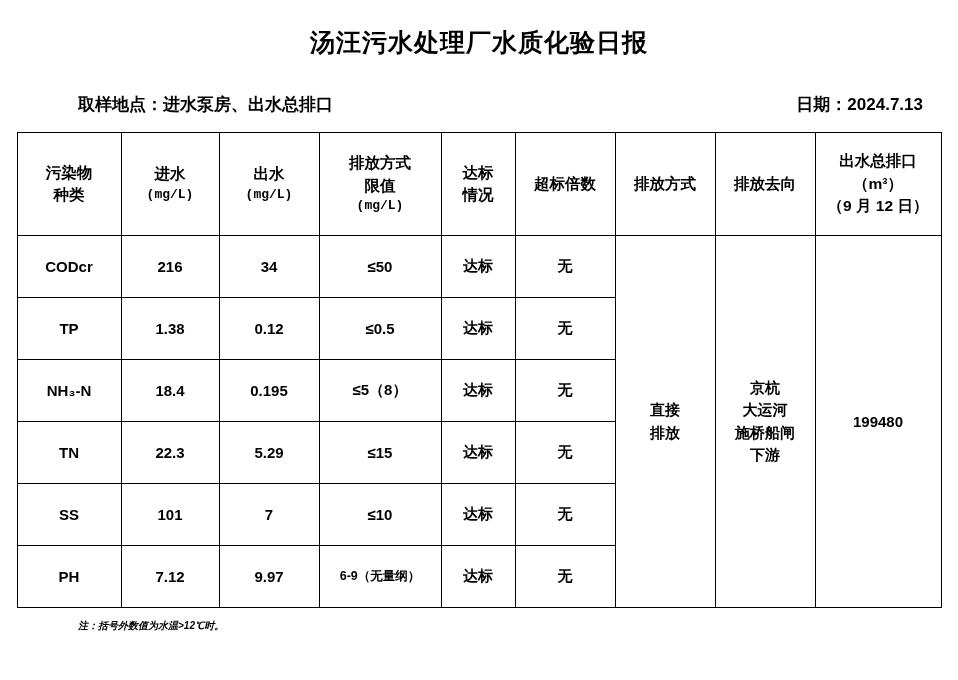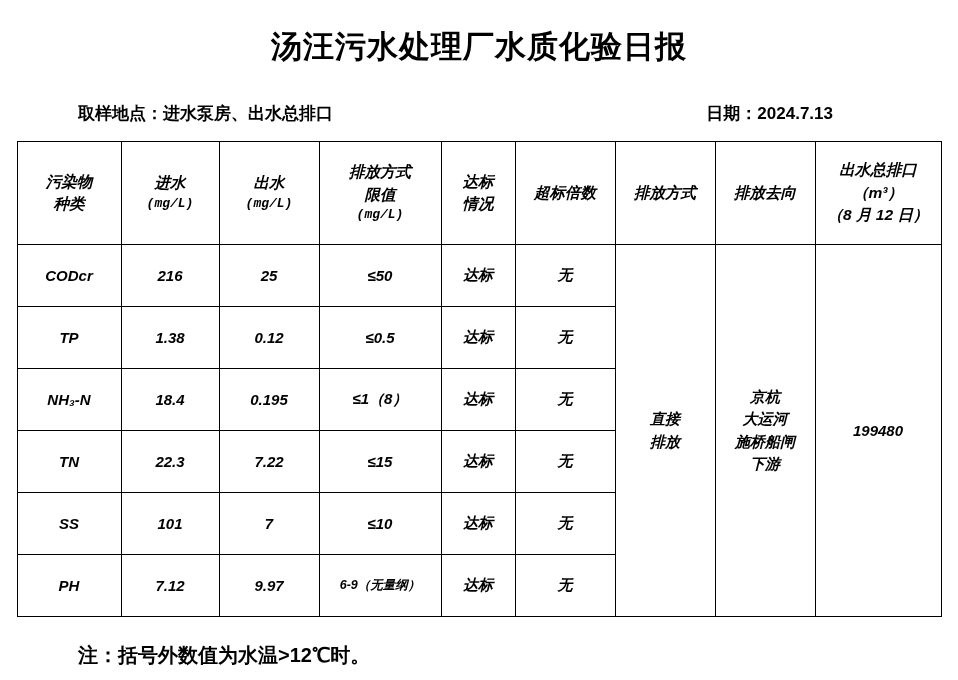--- a/index.html
+++ b/index.html
@@ -17,48 +17,46 @@
   .page {
     position: relative;
     width: 958px;
     height: 680px;
     box-sizing: border-box;
   }
   .doc-title {
     text-align: center;
     font-family: "Liberation Sans", sans-serif;
     font-weight: bold;
-    font-size: 31px;
+    font-size: 25px;
     letter-spacing: 1px;
     margin-top: 26px;
     margin-bottom: 0;
   }
   .meta-row {
     display: flex;
     justify-content: space-between;
     align-items: baseline;
     margin: 34px 35px 16px 78px;
     font-size: 17px;
     font-family: "Liberation Sans", sans-serif;
     font-weight: bold;
     gap: 10px;
   }
   .meta-left {
     white-space: nowrap;
   }
   .meta-right {
     white-space: nowrap;
-    margin-right: 90px;
   }
   table.report {
     border-collapse: collapse;
     width: 924px;
     margin: 0 auto;
     table-layout: fixed;
-    font-style: italic;
   }
   table.report th,
   table.report td {
     border: 1px solid #000000;
     text-align: center;
     vertical-align: middle;
     font-family: "Liberation Sans", sans-serif;
     font-weight: bold;
     font-size: 15px;
     padding: 2px 3px;
@@ -102,24 +100,25 @@
   }
   .hdr-sub {
     display: block;
     font-size: 13px;
     font-family: "Liberation Mono", monospace;
   }
   .hdr-line {
     display: block;
   }
   .note {
-    margin: 25px 0 0 78px;
-    font-size: 20px;
-    font-family: "Liberation Sans", sans-serif;
-    font-weight: bold;
+    margin: 11px 0 0 78px;
+    font-size: 10px;
+    font-family: "Liberation Sans", sans-serif;
+    font-weight: bold;
+    font-style: italic;
   }
 </style>
 </head>
 <body>
 
 <div class="page">
 
   <div class="doc-title">汤汪污水处理厂水质化验日报</div>
 
   <div class="meta-row">
@@ -167,29 +166,29 @@
         </th>
         <th>
           <span class="hdr-line">排放方式</span>
         </th>
         <th>
           <span class="hdr-line">排放去向</span>
         </th>
         <th>
           <span class="hdr-line">出水总排口</span>
           <span class="hdr-line">（m³）</span>
-          <span class="hdr-line">（8 月 12 日）</span>
+          <span class="hdr-line">（9 月 12 日）</span>
         </th>
       </tr>
     </thead>
     <tbody>
       <tr>
         <td class="pollutant-cell">CODcr</td>
         <td class="num-cell">216</td>
-        <td class="num-cell">25</td>
+        <td class="num-cell">34</td>
         <td class="limit-cell">≤50</td>
         <td>达标</td>
         <td>无</td>
         <td class="merged-vertical" rowspan="6">
           <span class="hdr-line">直接</span>
           <span class="hdr-line">排放</span>
         </td>
         <td class="merged-vertical" rowspan="6">
           <span class="hdr-line">京杭</span>
           <span class="hdr-line">大运河</span>
@@ -203,28 +202,28 @@
         <td class="num-cell">1.38</td>
         <td class="num-cell">0.12</td>
         <td class="limit-cell">≤0.5</td>
         <td>达标</td>
         <td>无</td>
       </tr>
       <tr>
         <td class="pollutant-cell">NH₃-N</td>
         <td class="num-cell">18.4</td>
         <td class="num-cell">0.195</td>
-        <td class="limit-cell">≤1（8）</td>
+        <td class="limit-cell">≤5（8）</td>
         <td>达标</td>
         <td>无</td>
       </tr>
       <tr>
         <td class="pollutant-cell">TN</td>
         <td class="num-cell">22.3</td>
-        <td class="num-cell">7.22</td>
+        <td class="num-cell">5.29</td>
         <td class="limit-cell">≤15</td>
         <td>达标</td>
         <td>无</td>
       </tr>
       <tr>
         <td class="pollutant-cell">SS</td>
         <td class="num-cell">101</td>
         <td class="num-cell">7</td>
         <td class="limit-cell">≤10</td>
         <td>达标</td>

